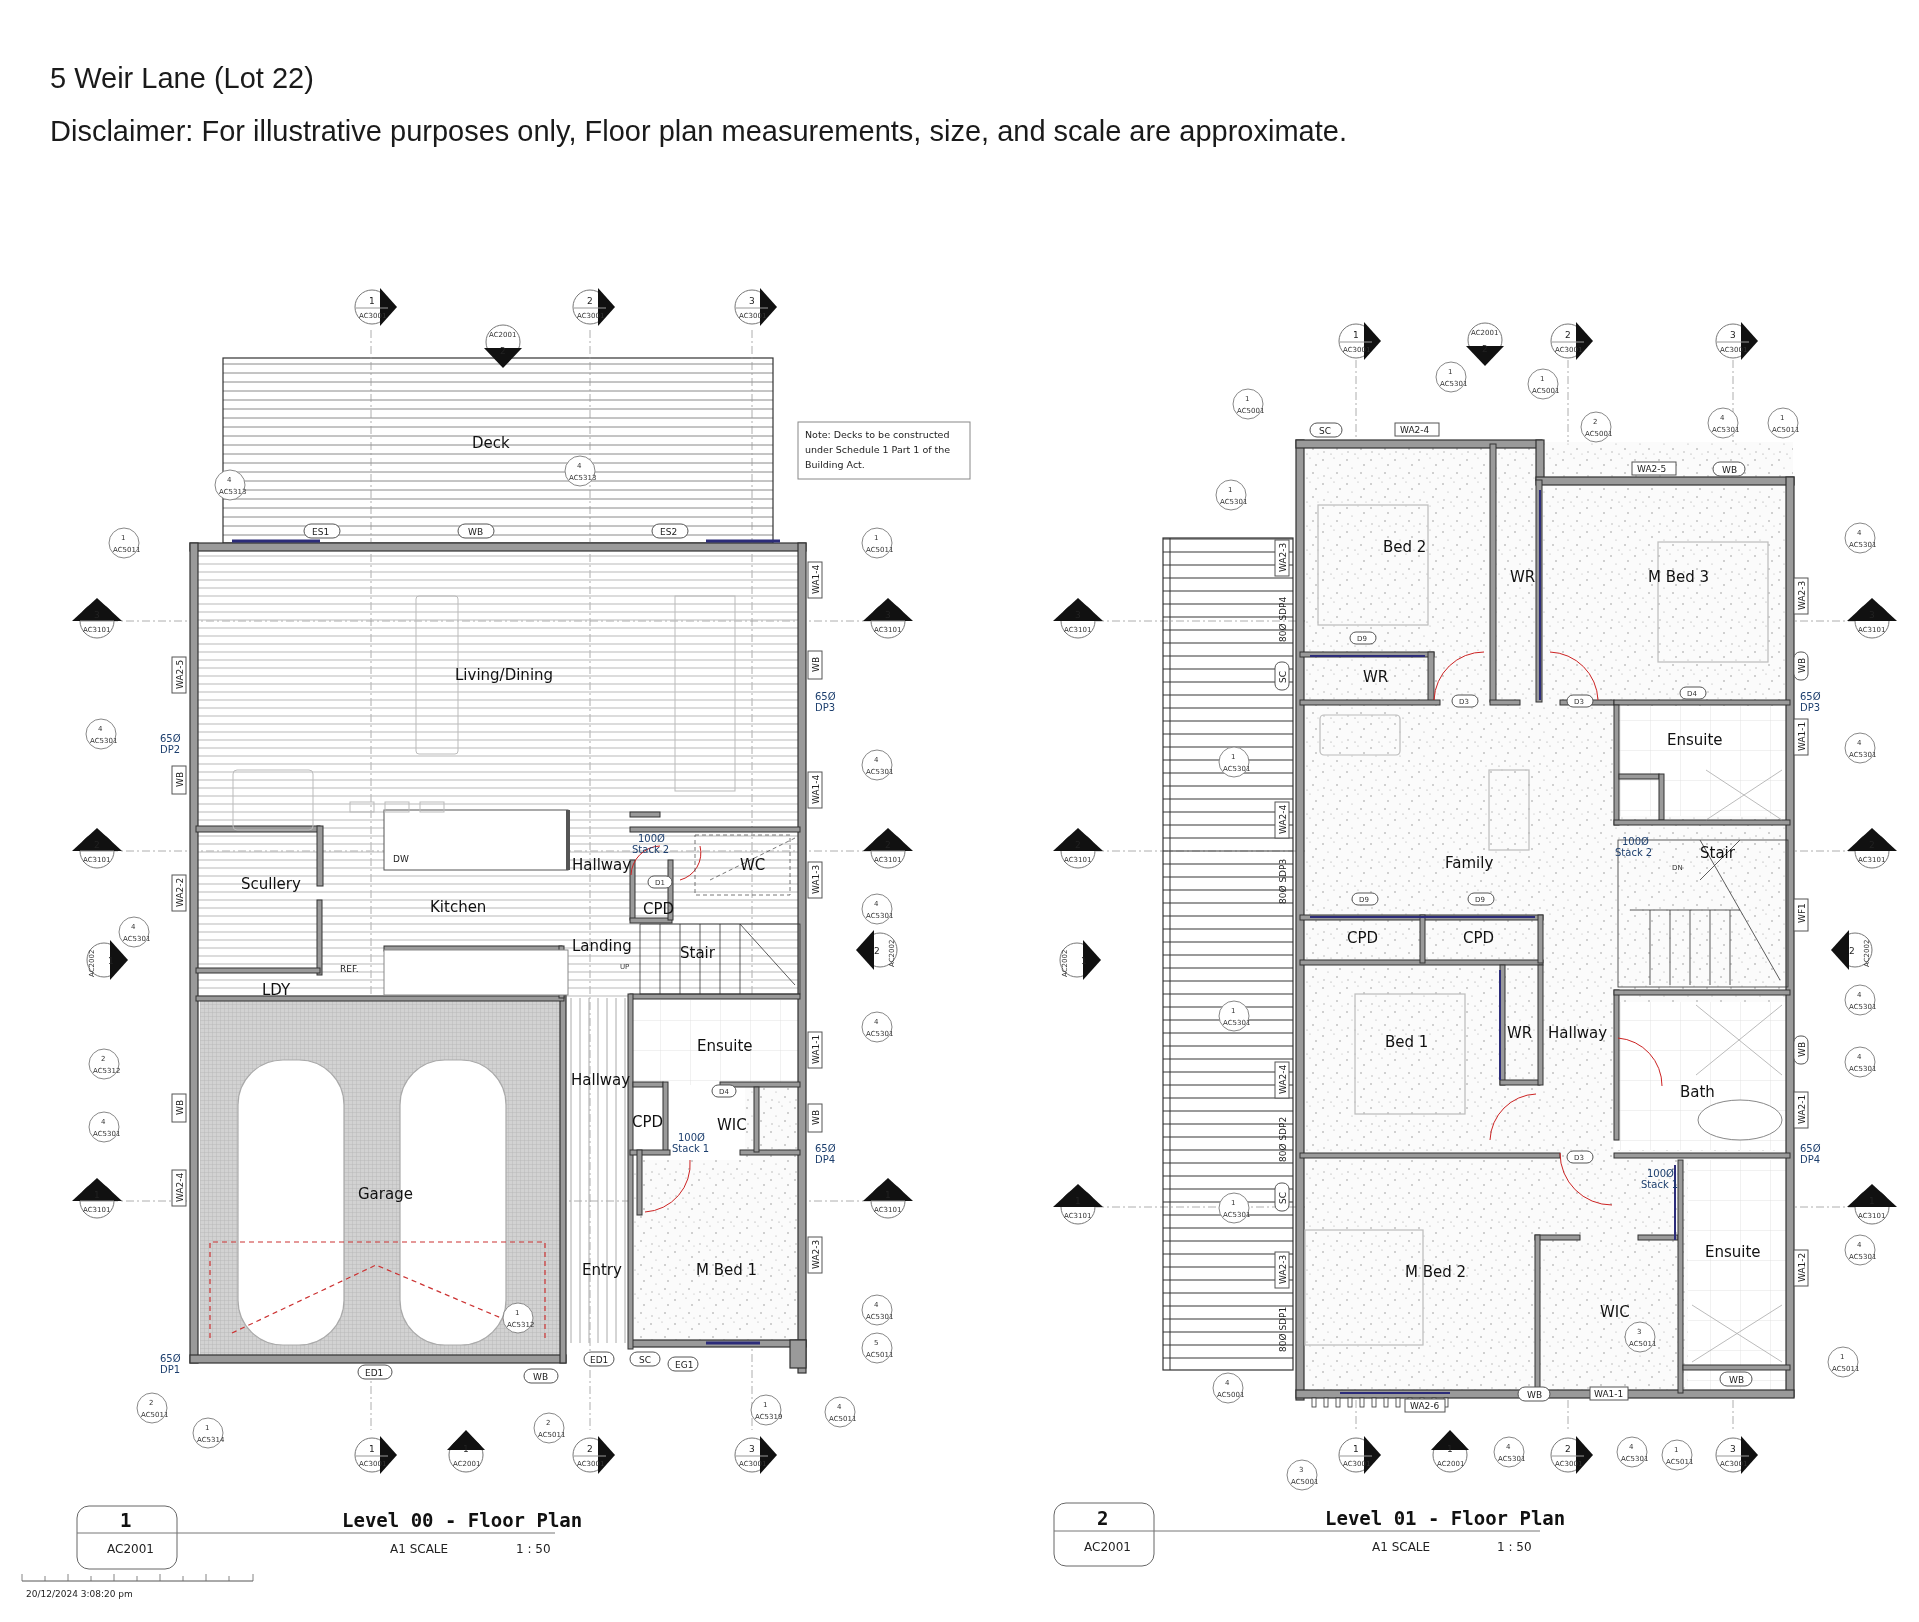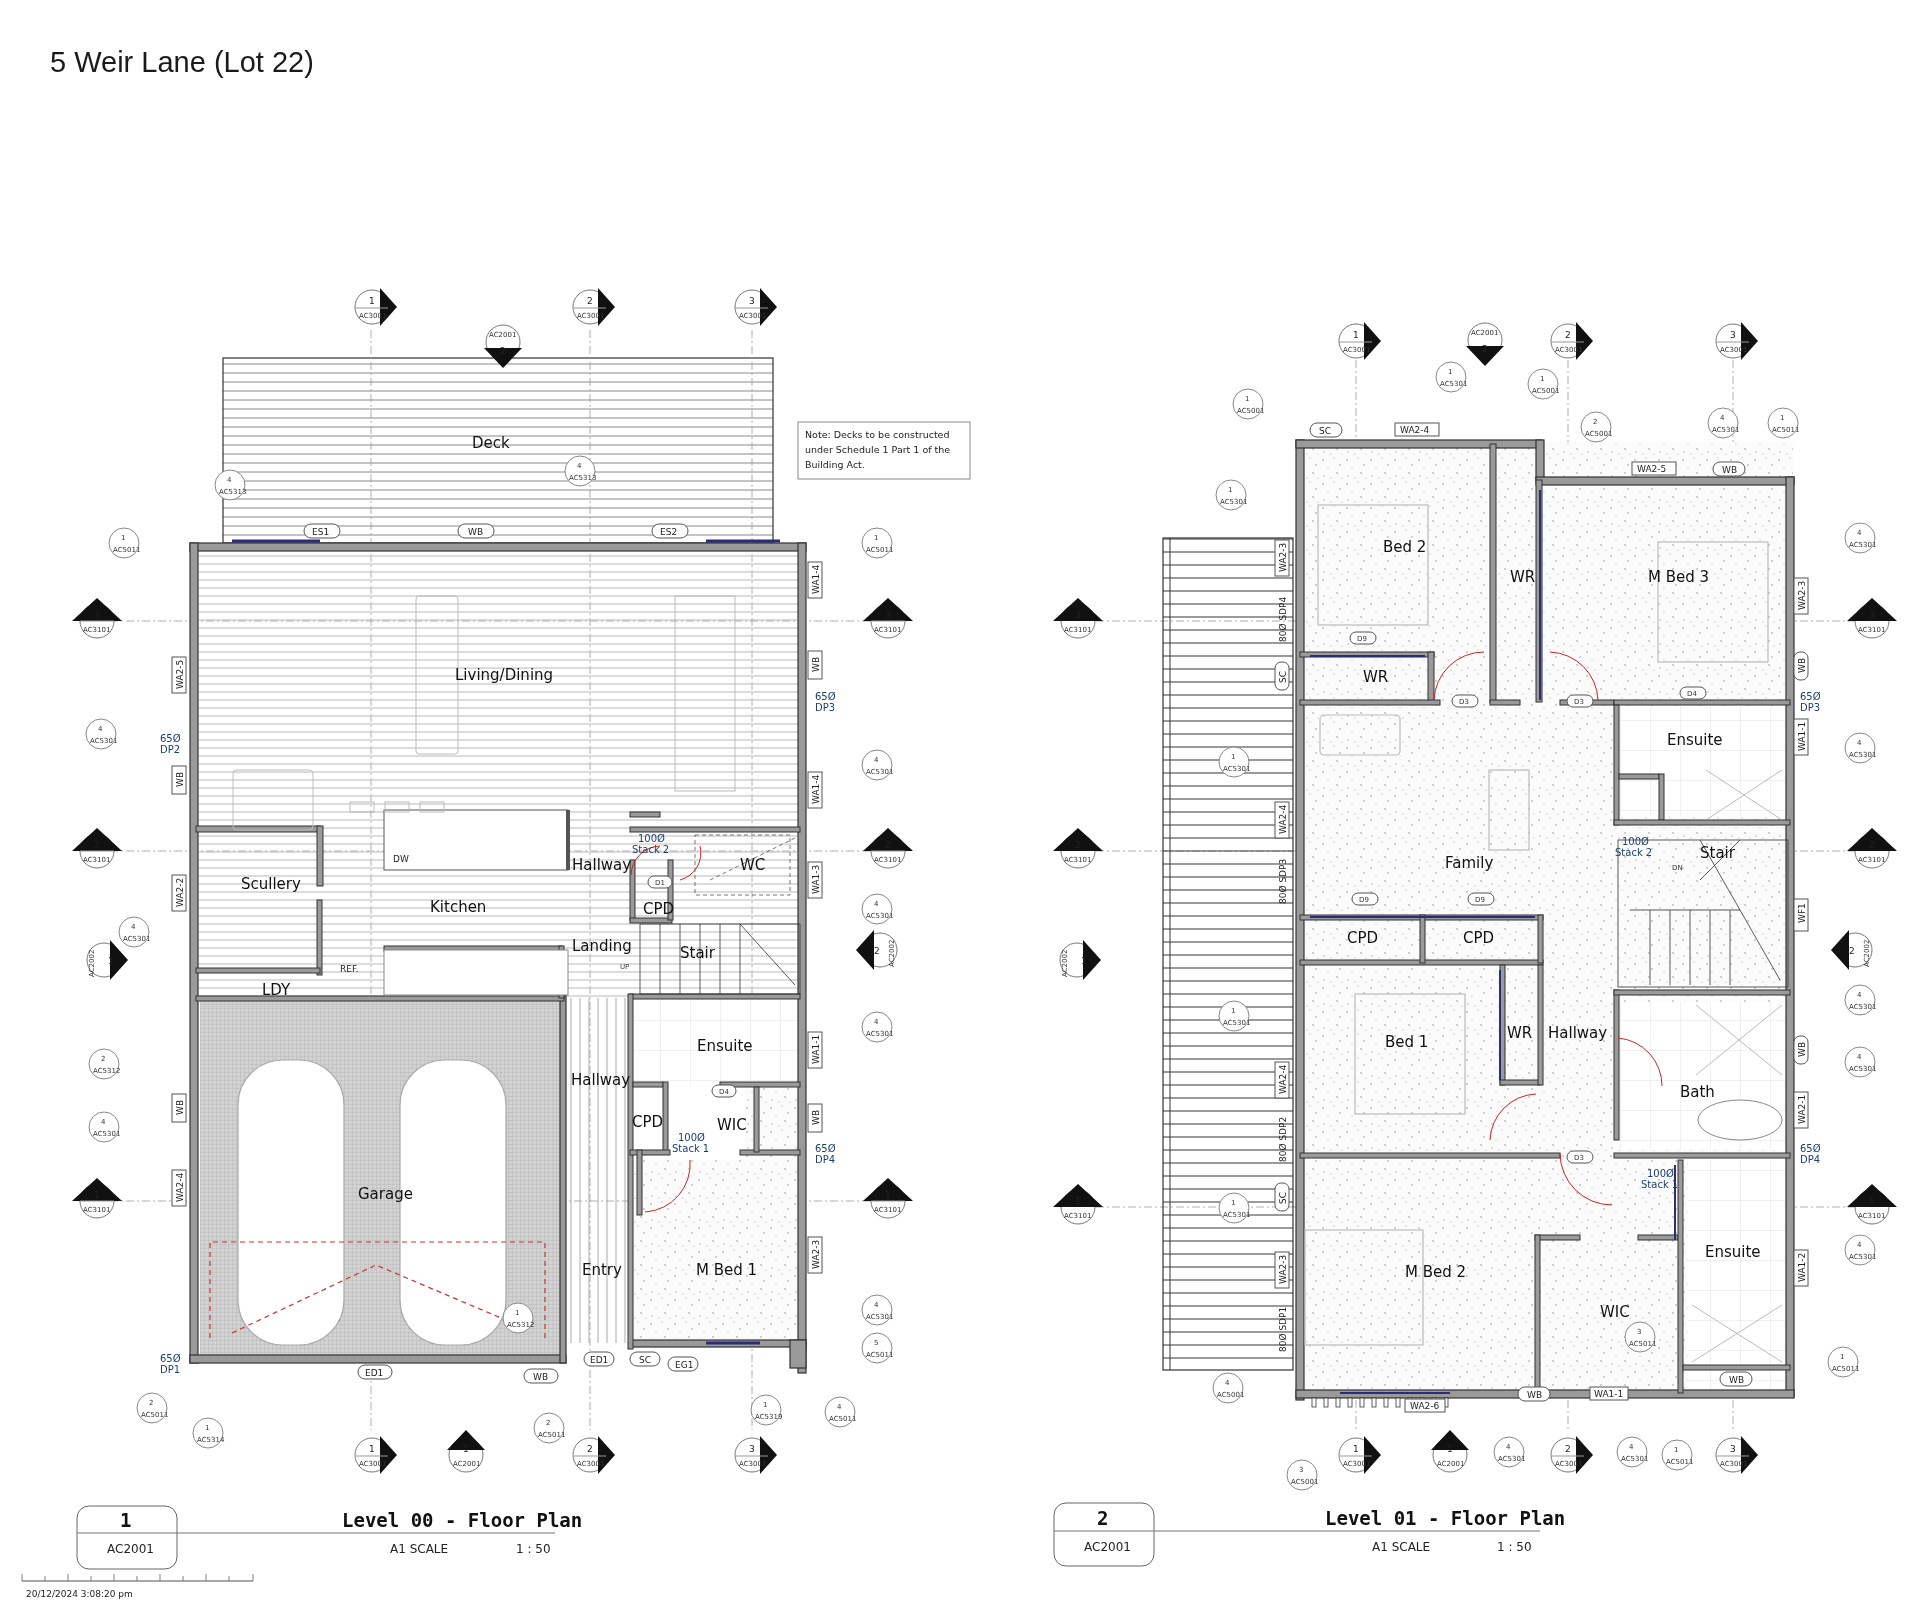--- a/index.html
+++ b/index.html
@@ -1,33 +1,34 @@
 <!DOCTYPE html>
 <html><head>
 <meta charset="utf-8">
 <style>
   html, body { margin:0; padding:0; background:#ffffff; }
   body { width:1919px; height:1622px; position:relative; overflow:hidden; font-family:"DejaVu Sans", sans-serif; color:#111; }
   .header { position:absolute; left:50px; top:44px; font-family:"Liberation Sans", sans-serif; font-size:29px; line-height:37px; color:#1a1a1a; }
-  .header div { white-space:nowrap; }
+  .header div { white-space:nowrap;margin-top:16px; }
   svg { position:absolute; left:0; top:0; }
   .lbl { font-family:"DejaVu Sans", sans-serif; font-size:15px; fill:#111; }
   .tag { font-family:"DejaVu Sans", sans-serif; font-size:9px; fill:#222; }
   .tagsm { font-family:"DejaVu Sans", sans-serif; font-size:7px; fill:#333; }
   .note { font-family:"DejaVu Sans", sans-serif; font-size:9.5px; fill:#222; }
   .blue { font-family:"DejaVu Sans", sans-serif; font-size:10px; fill:#1d3f6e; }
   .ttl { font-family:"DejaVu Sans Mono", monospace; font-size:19px; font-weight:bold; fill:#111; }
   .sub { font-family:"DejaVu Sans", sans-serif; font-size:12px; fill:#222; }
   .ts { font-family:"DejaVu Sans", sans-serif; font-size:9px; fill:#222; }
 </style>
 </head>
 <body>
 
 <div class="header">
   <div>5 Weir Lane (Lot 22)</div>
+  <div>Disclaimer: For illustrative purposes only, Floor plan measurements, size, and scale are approximate.</div>
 </div>
 
 <svg width="1919" height="1622" viewBox="0 0 1919 1622" xmlns="http://www.w3.org/2000/svg">
   <defs>
     <pattern id="hatchH" width="10" height="8" patternUnits="userSpaceOnUse">
       <line x1="0" y1="4" x2="10" y2="4" stroke="#b9b9b9" stroke-width="1"></line>
     </pattern>
     <pattern id="deckH" width="10" height="9" patternUnits="userSpaceOnUse">
       <line x1="0" y1="4" x2="10" y2="4" stroke="#8a8a8a" stroke-width="1"></line>
     </pattern>

